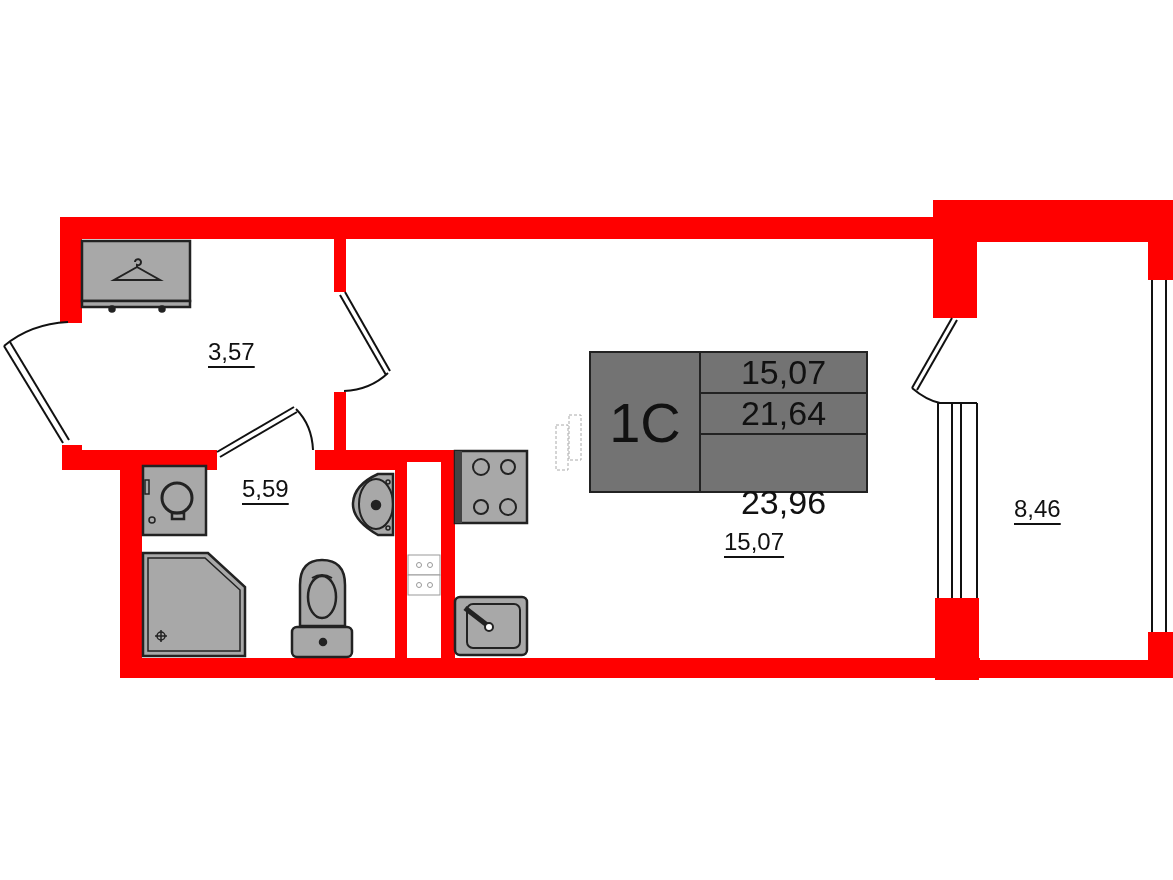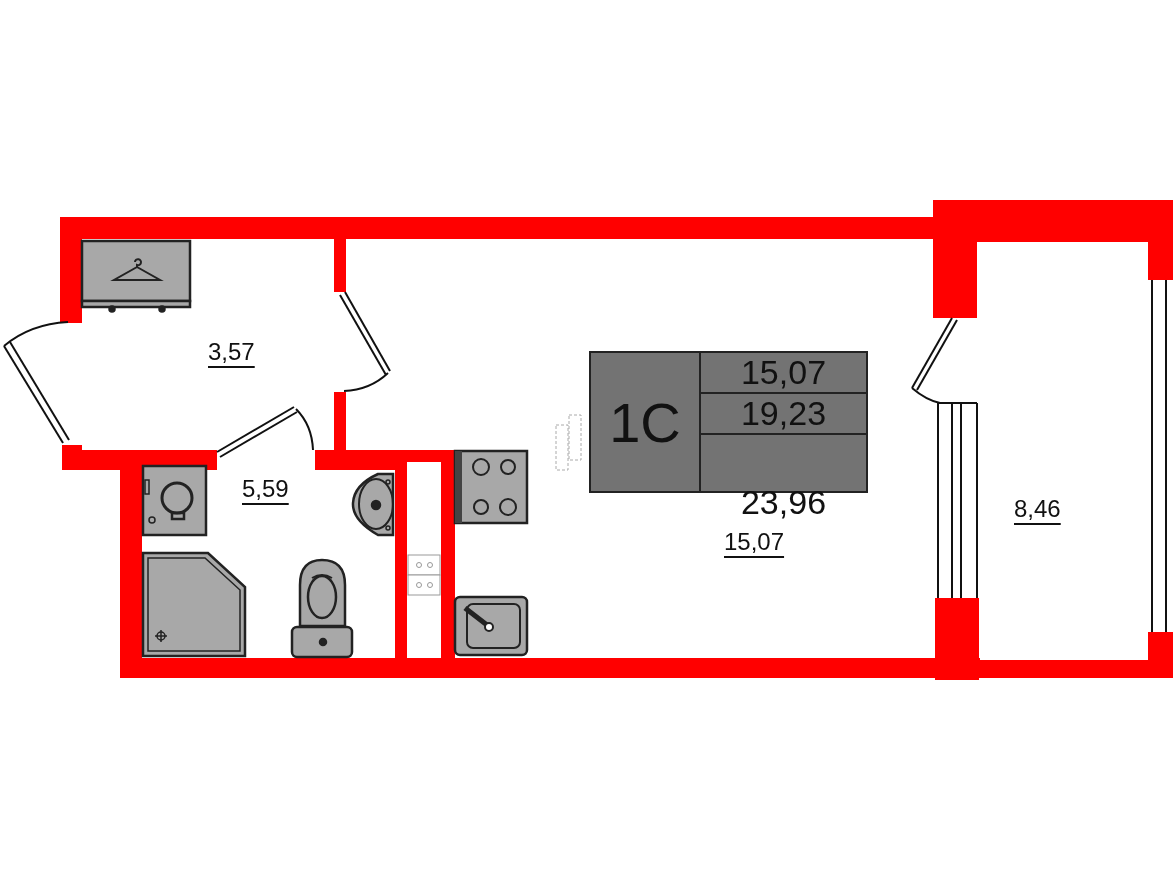--- a/index.html
+++ b/index.html
@@ -170,16 +170,16 @@
 
 <div class="area-label" style="left:208px; top:340px;">3,57</div>
 <div class="area-label" style="left:242px; top:477px;">5,59</div>
 <div class="area-label" style="left:724px; top:530px;">15,07</div>
 <div class="area-label" style="left:1014px; top:497px;">8,46</div>
 
 <div class="info-table">
   <div class="info-type">1С</div>
   <div class="info-values">
     <div class="info-cell">15,07</div>
-    <div class="info-cell">19,23</div>
+    <div class="info-cell">21,64</div>
     <div class="info-cell">23,96</div>
   </div>
 </div>
 
 </body></html>

